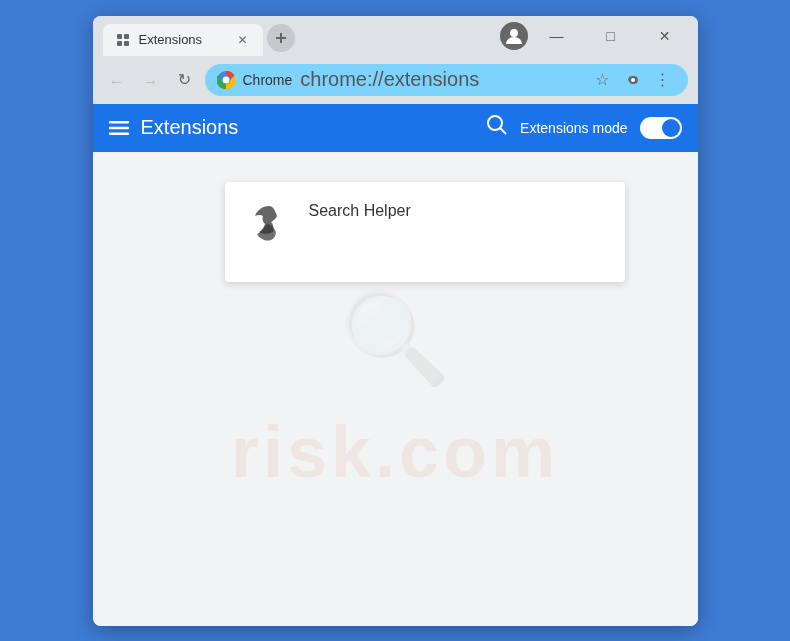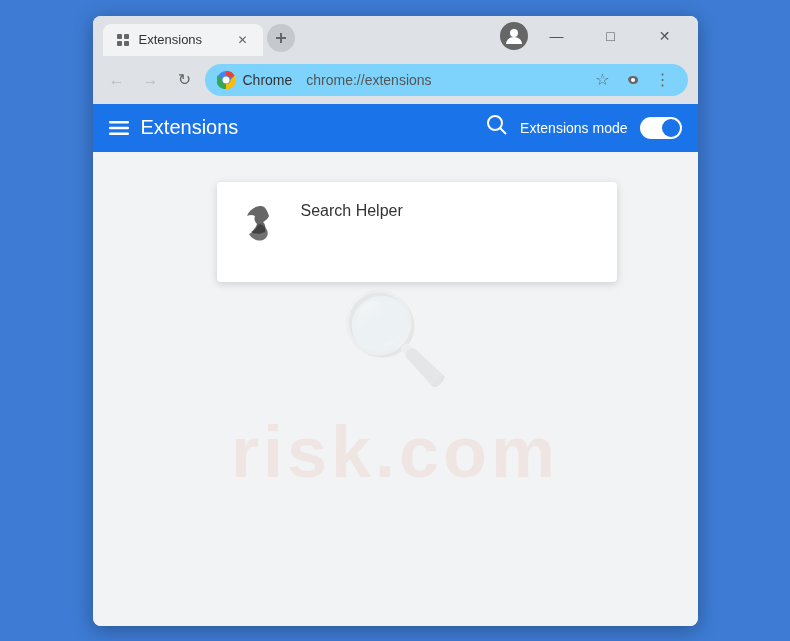--- a/index.html
+++ b/index.html
@@ -169,24 +169,23 @@
       color: #555;
     }
 
     .url-site-name {
       font-size: 14px;
       font-weight: 500;
       color: #333;
     }
 
     .url-text {
-      font-size: 14px;
+      font-size: 20px;
       color: #555;
       flex: 1;
-      margin-left: 6px;
     }
 
     .url-actions {
       display: flex;
       gap: 4px;
       align-items: center;
     }
 
     .url-action-btn {
       width: 26px;
@@ -278,21 +277,21 @@
       flex-direction: column;
       align-items: center;
       gap: 20px;
       opacity: 0.08;
     }
 
     
     .extension-card {
       position: absolute;
       top: 30px;
-      left: 124px;
+      left: 132px;
       background: white;
       border-radius: 4px;
       padding: 20px;
       width: 400px;
       box-shadow: 0 2px 8px rgba(0,0,0,0.15);
     }
 
     .card-header {
       display: flex;
       align-items: flex-start;

